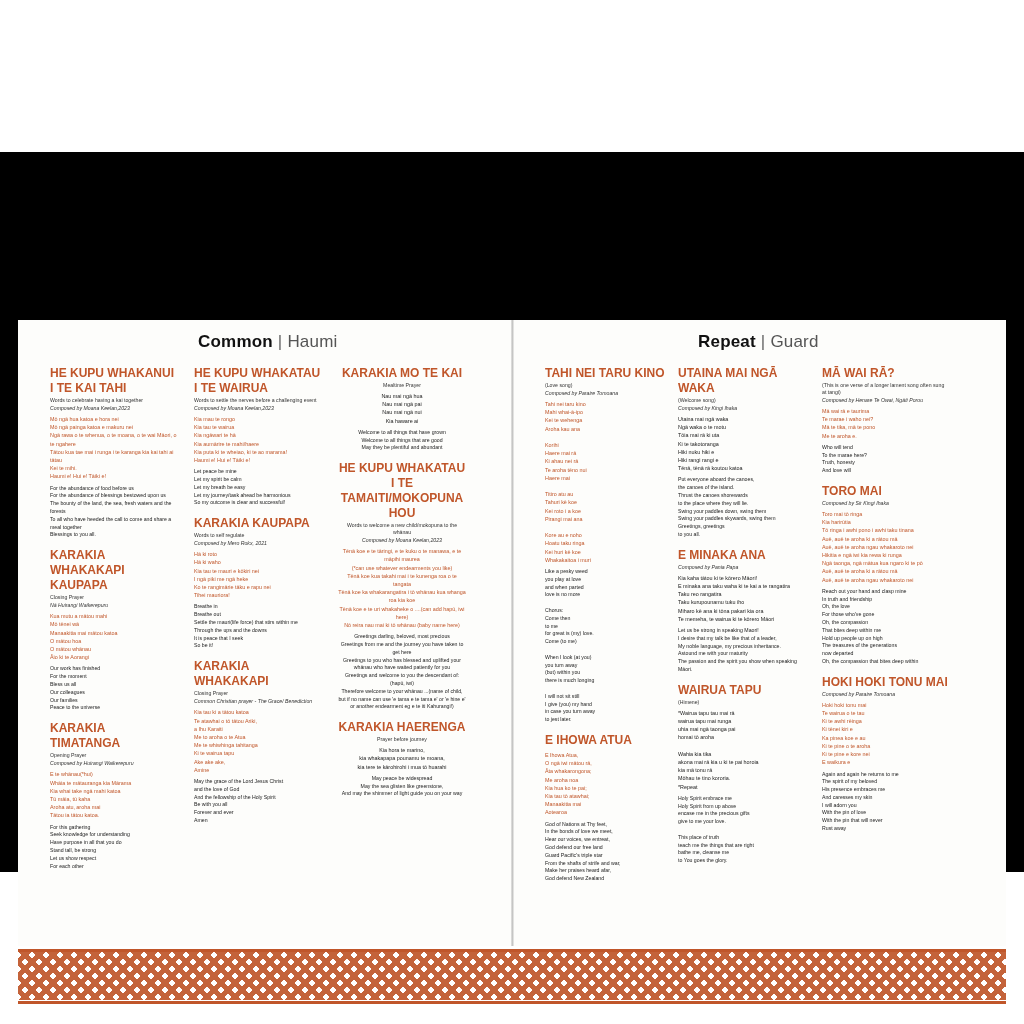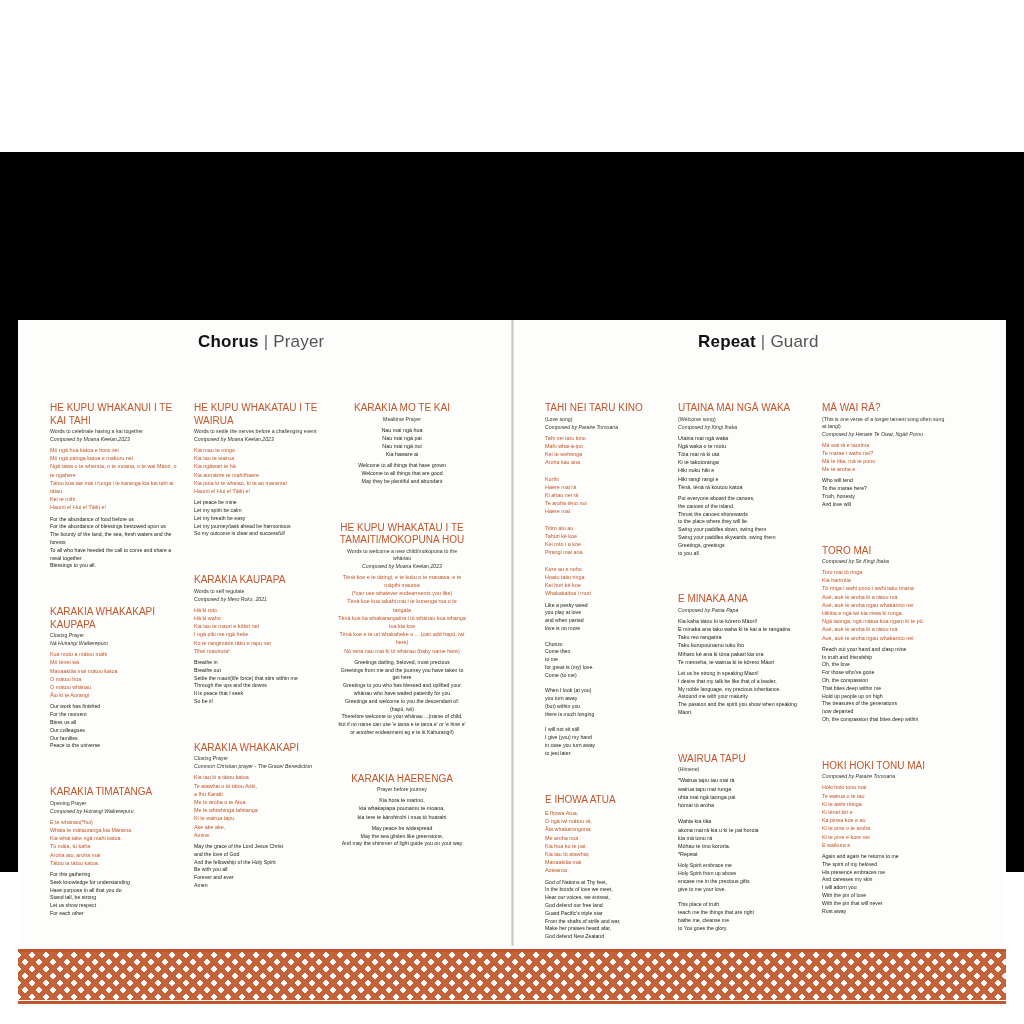--- a/index.html
+++ b/index.html
@@ -79,26 +79,25 @@
   .col.c0 { left: 32px; }
   .col.c1 { left: 176px; }
   .col.c2 { left: 320px; text-align: center; }
   .col.c3 { left: 527px; }
   .col.c4 { left: 660px; }
   .col.c5 { left: 804px; }
 
   .block { margin-bottom: 9px; }
   .b-title {
     color: #c0562a;
-    font-weight: normal;
-    font-size: 10px;
+    font-weight: bold;
+    font-size: 12px;
     line-height: 1.25;
     text-transform: uppercase;
     margin-bottom: 1px;
-    margin-top: 36px;
   }
   .b-sub {
     color: #333;
     font-size: 5.2px;
     line-height: 1.35;
     margin-bottom: 1px;
   }
   .b-credit {
     color: #333;
     font-style: italic;
@@ -159,23 +158,23 @@
 <body>
 
 <div id="page">
 
   <div class="photo-frame">
     <div class="spread">
 
       <div class="gutter"></div>
 
       <div class="page-head" id="head-left">
-        <span class="strong">Chorus</span>
+        <span class="strong">Common</span>
         <span class="sep">|</span>
-        <span class="light">Prayer</span>
+        <span class="light">Haumi</span>
       </div>
 
       <div class="page-head" id="head-right">
         <span class="strong">Repeat</span>
         <span class="sep">|</span>
         <span class="light">Guard</span>
       </div>
 
       <div class="cols">
 

